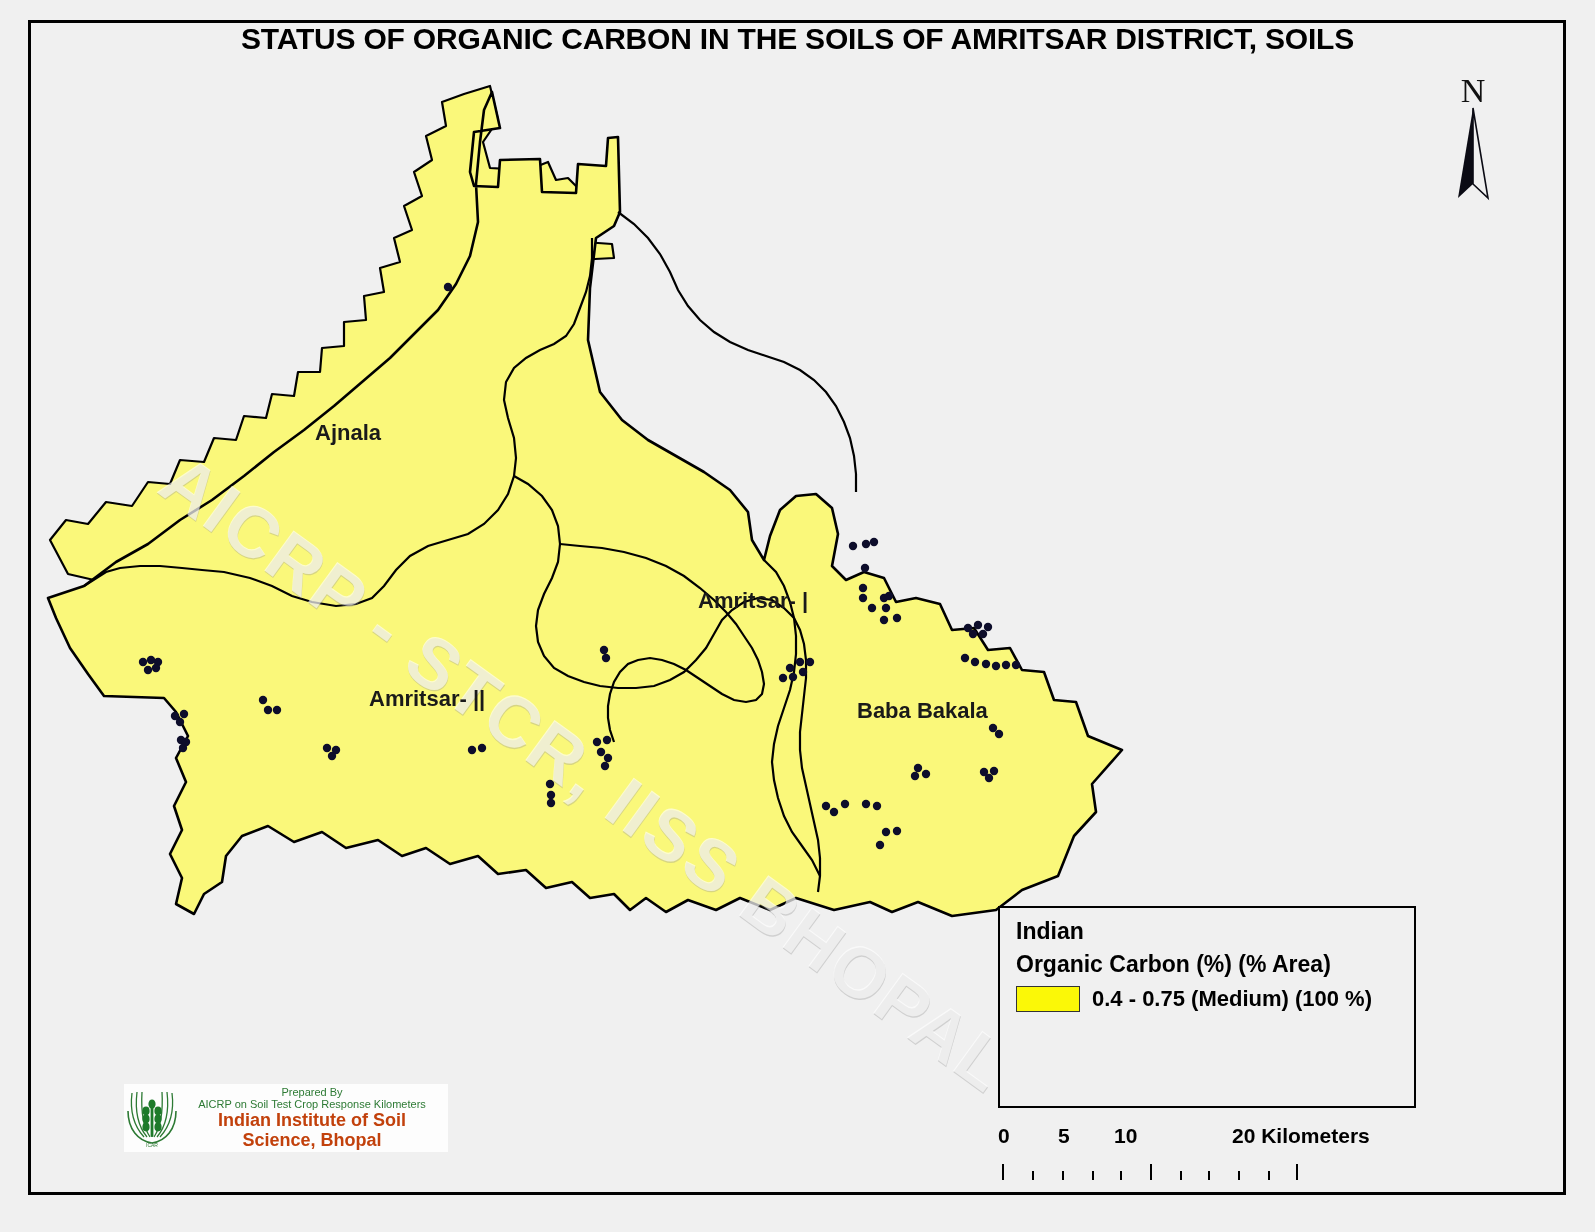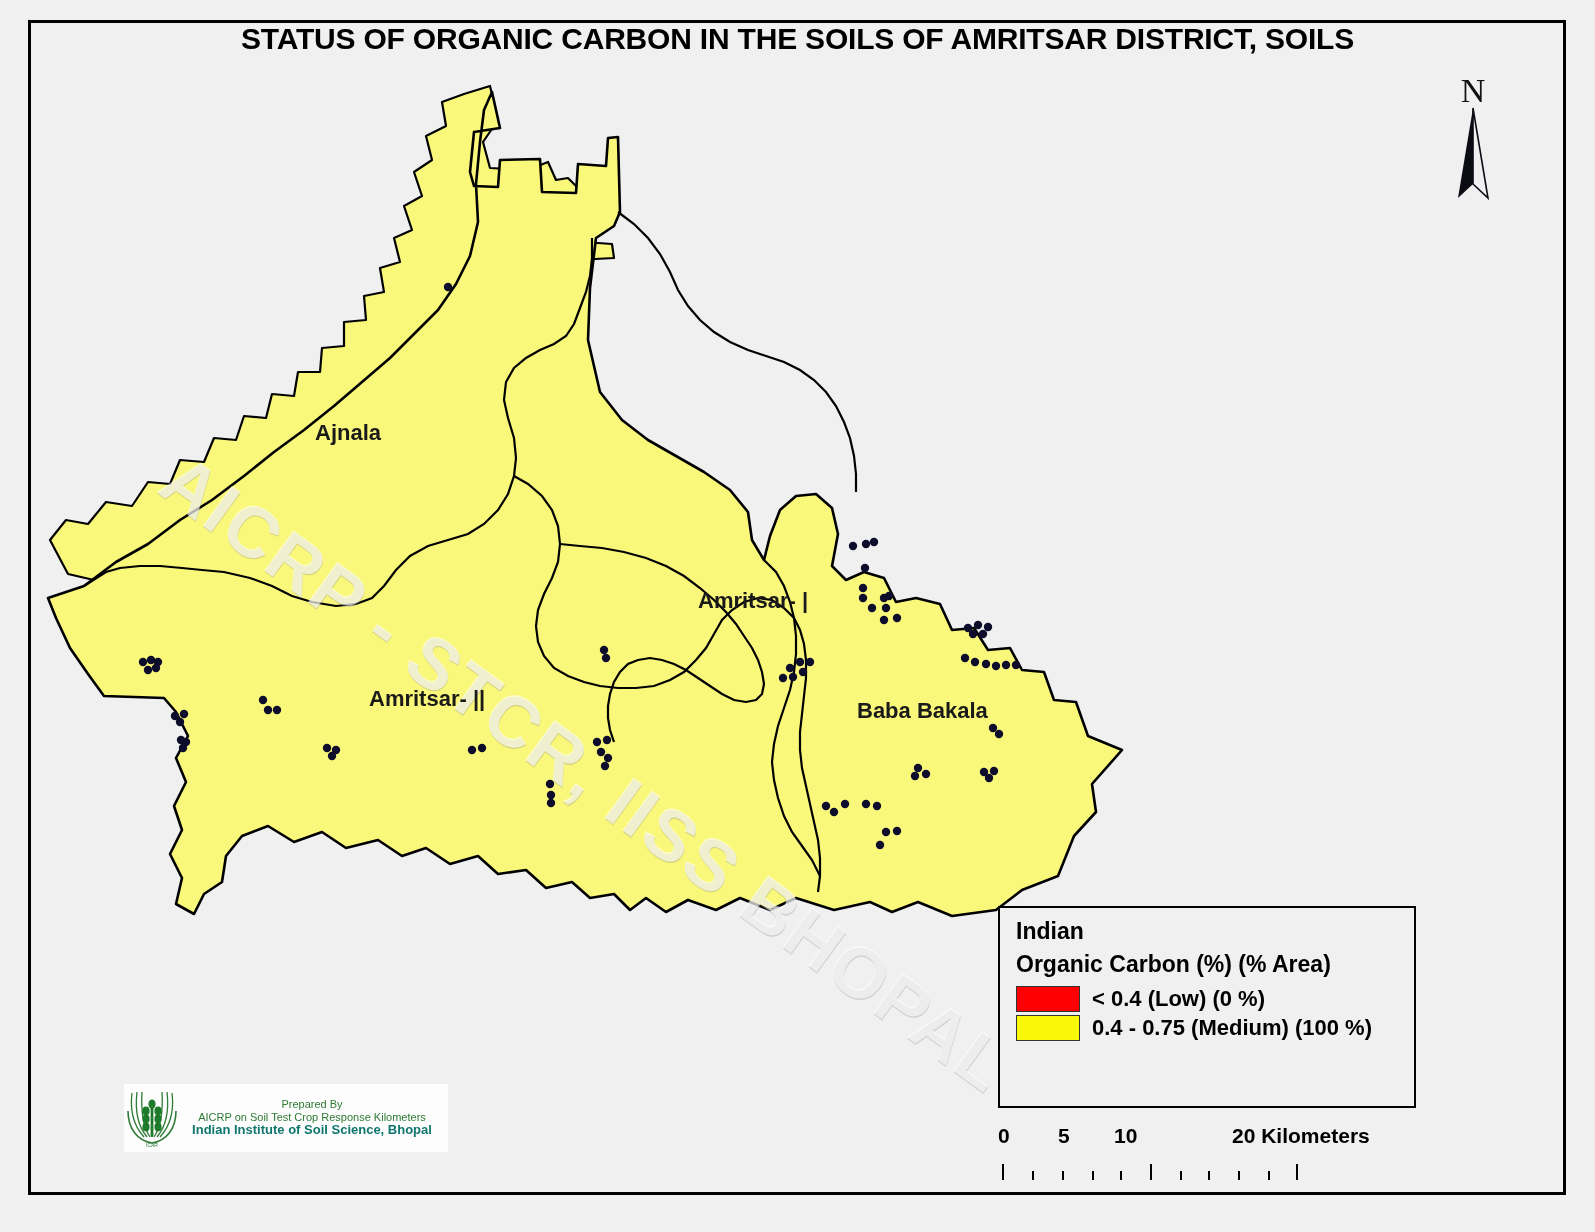--- a/index.html
+++ b/index.html
@@ -189,22 +189,22 @@
     font-size: 11px;
     color: #2d7a34;
     font-weight: normal;
   }
   #credit-logo .ct2 {
     font-size: 11px;
     color: #2d7a34;
     font-weight: normal;
   }
   #credit-logo .ct3 {
-    font-size: 13px;
-    color: #0f766e;
+    font-size: 18px;
+    color: #c2410c;
     font-weight: bold;
   }
   .icar-caption {
     position: absolute;
     bottom: 1px;
     left: 0;
     width: 56px;
     text-align: center;
     font-size: 5px;
     color: #2d7a34;
@@ -1629,24 +1629,20 @@
   <div class="region-label" style="left:315px;top:420px;">Ajnala</div>
   <div class="region-label" style="left:698px;top:588px;">Amritsar- |</div>
   <div class="region-label" style="left:332px;top:686px;margin-left:37px;">Amritsar- ||</div>
   <div class="region-label" style="left:857px;top:698px;">Baba Bakala</div>
 
   <div id="legend-box">
     <div class="legend-title">Indian</div>
     <div class="legend-subtitle">Organic Carbon (%) (% Area)</div>
 
     <div class="legend-row">
-      <div class="legend-swatch" style="background:#fe0000;"></div>
-      <div class="legend-text">&lt; 0.4 (Low) (0 %)</div>
-    </div>
-    <div class="legend-row">
       <div class="legend-swatch" style="background:#fbf807;"></div>
       <div class="legend-text">0.4 - 0.75 (Medium) (100 %)</div>
     </div>
   </div>
 
   <div id="scalebar">
     <div class="sb-labels">
       <div class="sb-label" style="left:8px;">0</div>
       <div class="sb-label" style="left:68px;">5</div>
       <div class="sb-label" style="left:124px;">10</div>

